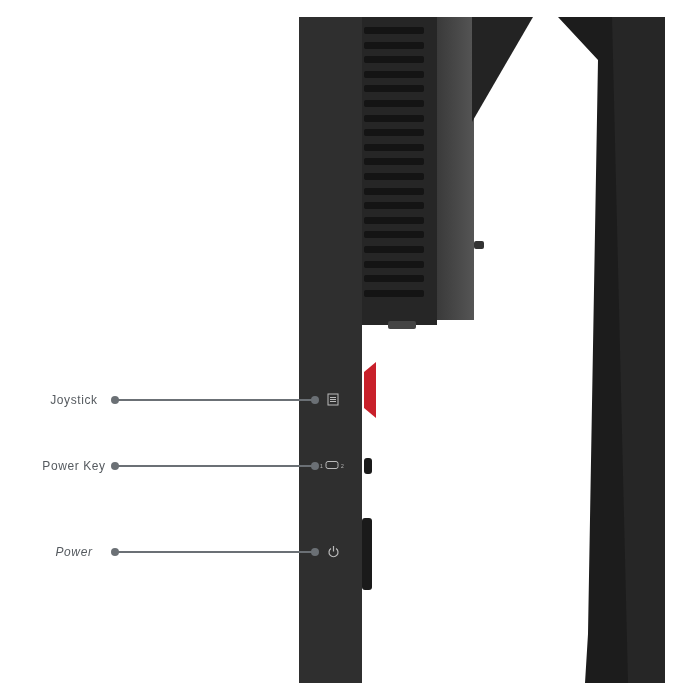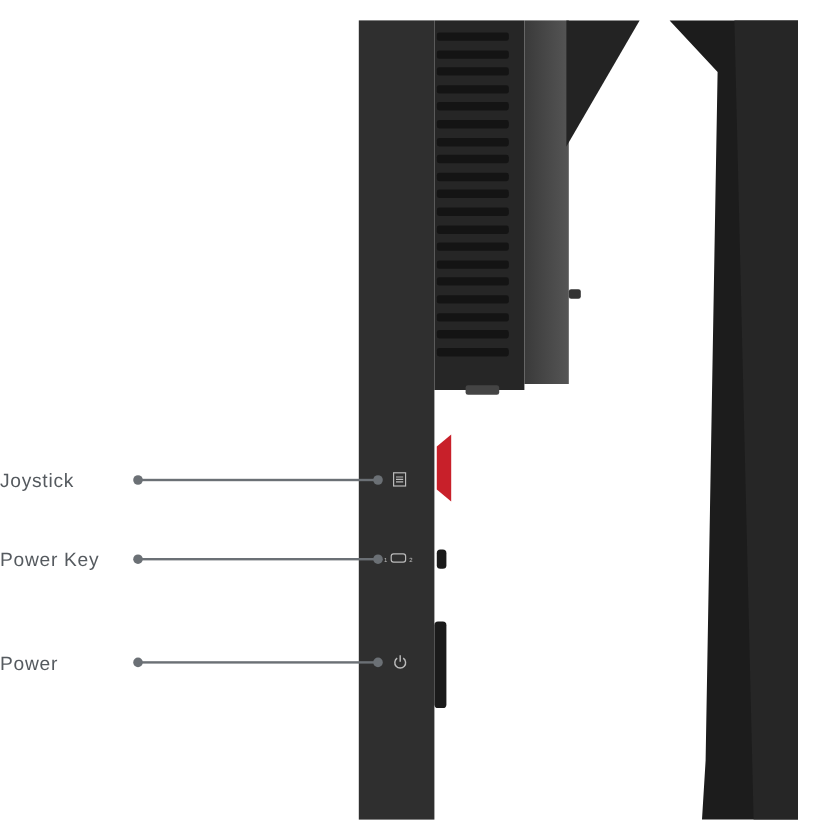--- a/index.html
+++ b/index.html
@@ -1,18 +1,18 @@
 <!DOCTYPE html>
 <html><head>
 <meta charset="utf-8">
 <style>
   html,body{margin:0;padding:0;background:#fff;}
   body{width:700px;height:700px;position:relative;overflow:hidden;font-family:"Liberation Sans",sans-serif;}
   .abs{position:absolute;}
-  .label{position:absolute;font-size:16px;letter-spacing:0.6px;color:#555a5f;text-align:left;width:100px;}
+  .label{position:absolute;font-size:12px;letter-spacing:0.6px;color:#555a5f;text-align:center;width:100px;margin-left:24px;}
   .line{position:absolute;height:2px;background:#6b7075;}
   .dot{position:absolute;width:8px;height:8px;border-radius:50%;background:#6b7075;}
   .vent{position:absolute;left:364px;width:60px;height:7px;background:#141414;border-radius:2px;}
 </style>
 </head>
 <body>
 
 <div>
 
   <div class="abs" style="left:299px;top:17px;width:63px;height:666px;background:#2f2f2f;"></div>
@@ -74,21 +74,21 @@
   <div class="line" style="left:115px;top:465px;width:200px;"></div>
   <div class="dot" style="left:311px;top:462px;"></div>
   <svg class="abs" style="left:320px;top:460px" width="26" height="10">
     <text x="0" y="8" font-size="5" fill="#bbb" font-family="Liberation Sans, sans-serif">1</text>
     <rect x="6" y="1.5" width="12" height="7" rx="2" fill="none" stroke="#bbb"></rect>
     <text x="21" y="8" font-size="5" fill="#bbb" font-family="Liberation Sans, sans-serif">2</text>
   </svg>
 </div>
 
 <div>
-  <div class="label" style="left:0;top:545px;">Power</div>
+  <div class="label" style="left:0;top:545px;font-style:italic;">Power</div>
   <div class="dot" style="left:111px;top:548px;"></div>
   <div class="line" style="left:115px;top:551px;width:200px;"></div>
   <div class="dot" style="left:311px;top:548px;"></div>
   <svg class="abs" style="left:327px;top:545px" width="13" height="13">
     <path d="M4,3.5 A4.5,4.5 0 1 0 9,3.5" fill="none" stroke="#bbb" stroke-width="1.2"></path>
     <line x1="6.5" y1="1" x2="6.5" y2="6.5" stroke="#bbb" stroke-width="1.2"></line>
   </svg>
 </div>
 
 </body></html>

